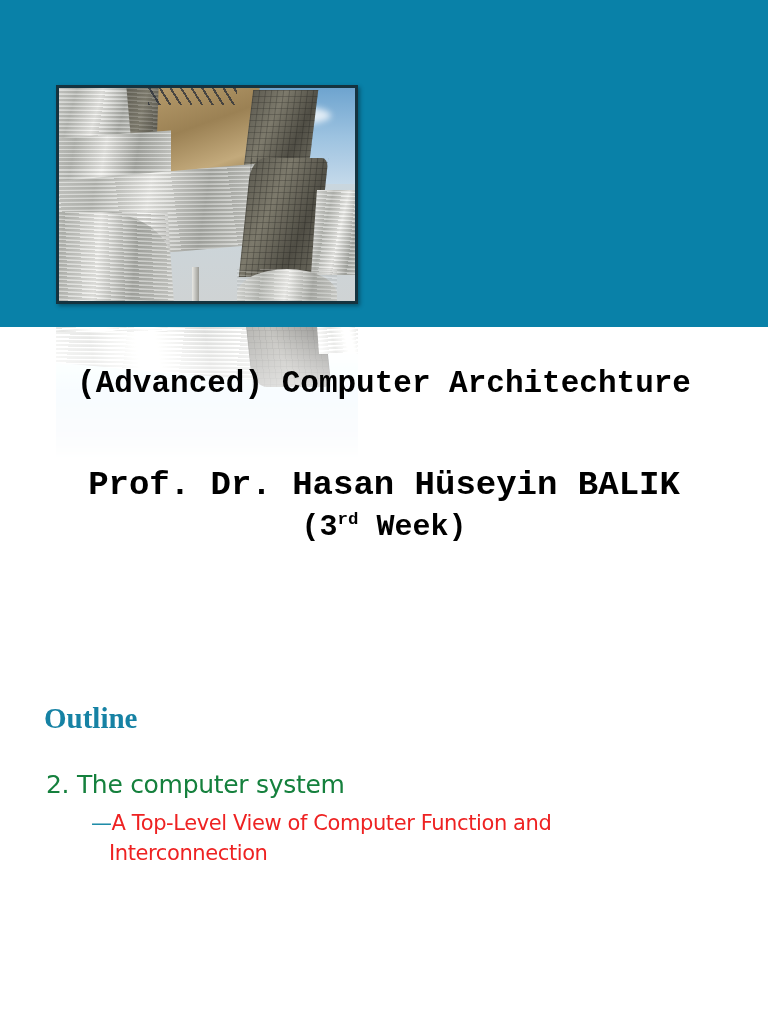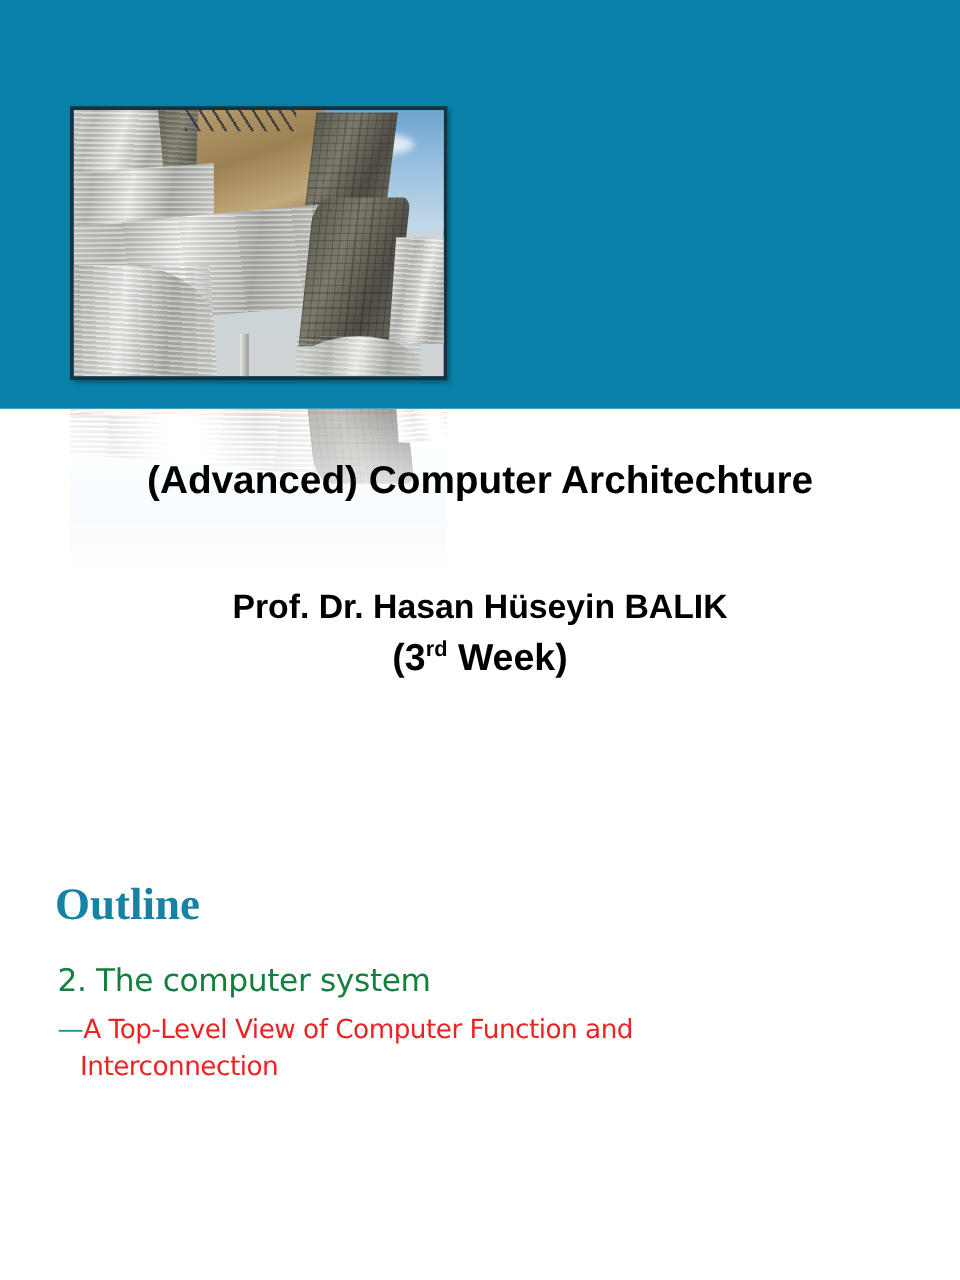--- a/index.html
+++ b/index.html
@@ -116,32 +116,32 @@
     filter: blur(0.6px) saturate(0.45) brightness(1.22);
   }
 
   
   .title-block {
     position: absolute;
     left: 0;
     top: 362px;
     width: 768px;
     text-align: center;
-    font-family: Liberation Sans, sans-serif;
+    font-family: Liberation Mono, monospace;
     color: #000000;
   }
   .title-main {
     font-size: 31px;
     font-weight: bold;
     line-height: 44px;
     letter-spacing: 0px;
   }
   .title-spacer { height: 58px; }
   .title-presenter {
-    font-size: 27px;
+    font-size: 34px;
     font-weight: bold;
     line-height: 42px;
   }
   .title-week {
     font-size: 30px;
     font-weight: bold;
     line-height: 42px;
     text-align: center;
   }
   .ordinal-sup {
@@ -149,21 +149,21 @@
     vertical-align: super;
     line-height: 0;
   }
 
   
   .outline-heading {
     position: absolute;
     left: 44px;
     top: 702px;
     font-family: "Liberation Serif", serif;
-    font-size: 36px;
+    font-size: 29px;
     font-weight: bold;
     color: #1682a4;
     letter-spacing: 0px;
   }
 
   
   .outline-body {
     position: absolute;
     left: 46px;
     top: 768px;
@@ -172,20 +172,21 @@
   .bullet-l1 {
     font-family: "DejaVu Sans", sans-serif;
     font-size: 25px;
     color: #15803d;
     line-height: 34px;
     letter-spacing: -0.3px;
     white-space: nowrap;
   }
   .bullet-l2 {
     margin-top: 6px;
+    margin-left: 45px;
     font-family: "DejaVu Sans", sans-serif;
     font-size: 21px;
     line-height: 30px;
     color: #ee2222;
     letter-spacing: -0.4px;
     position: relative;
     text-indent: -18px;
     padding-left: 18px;
     max-width: 590px;
   }

